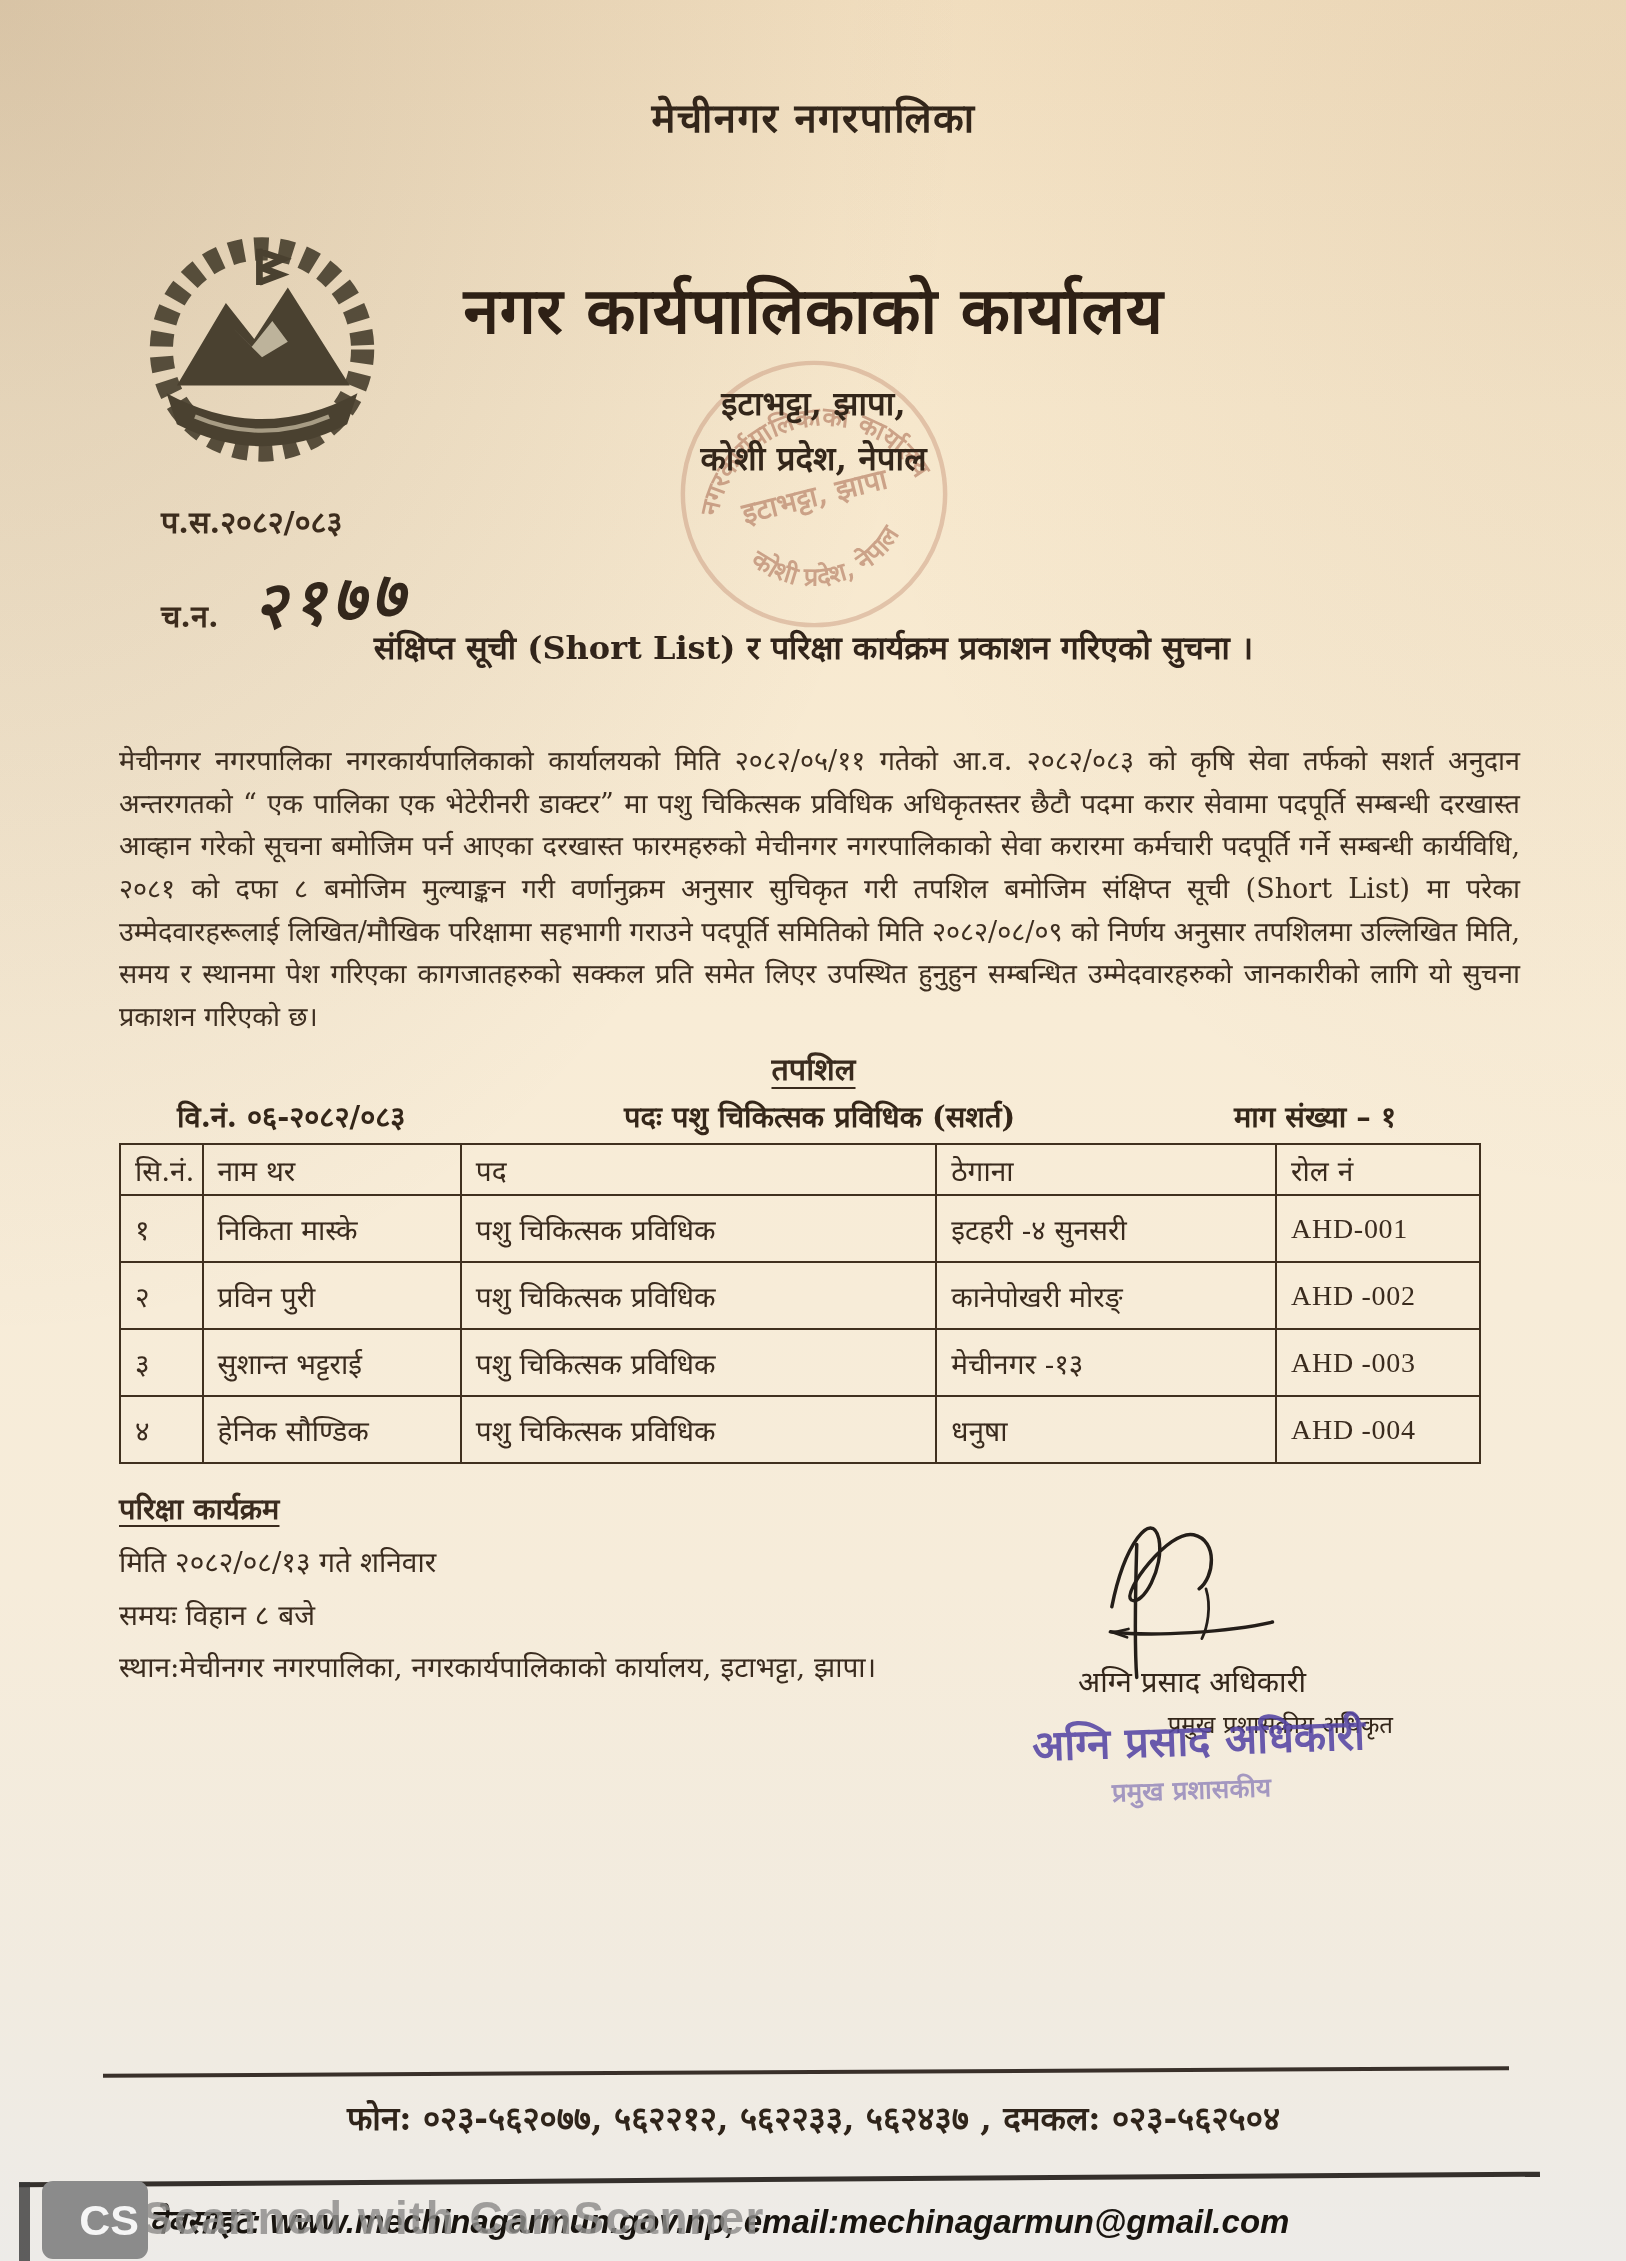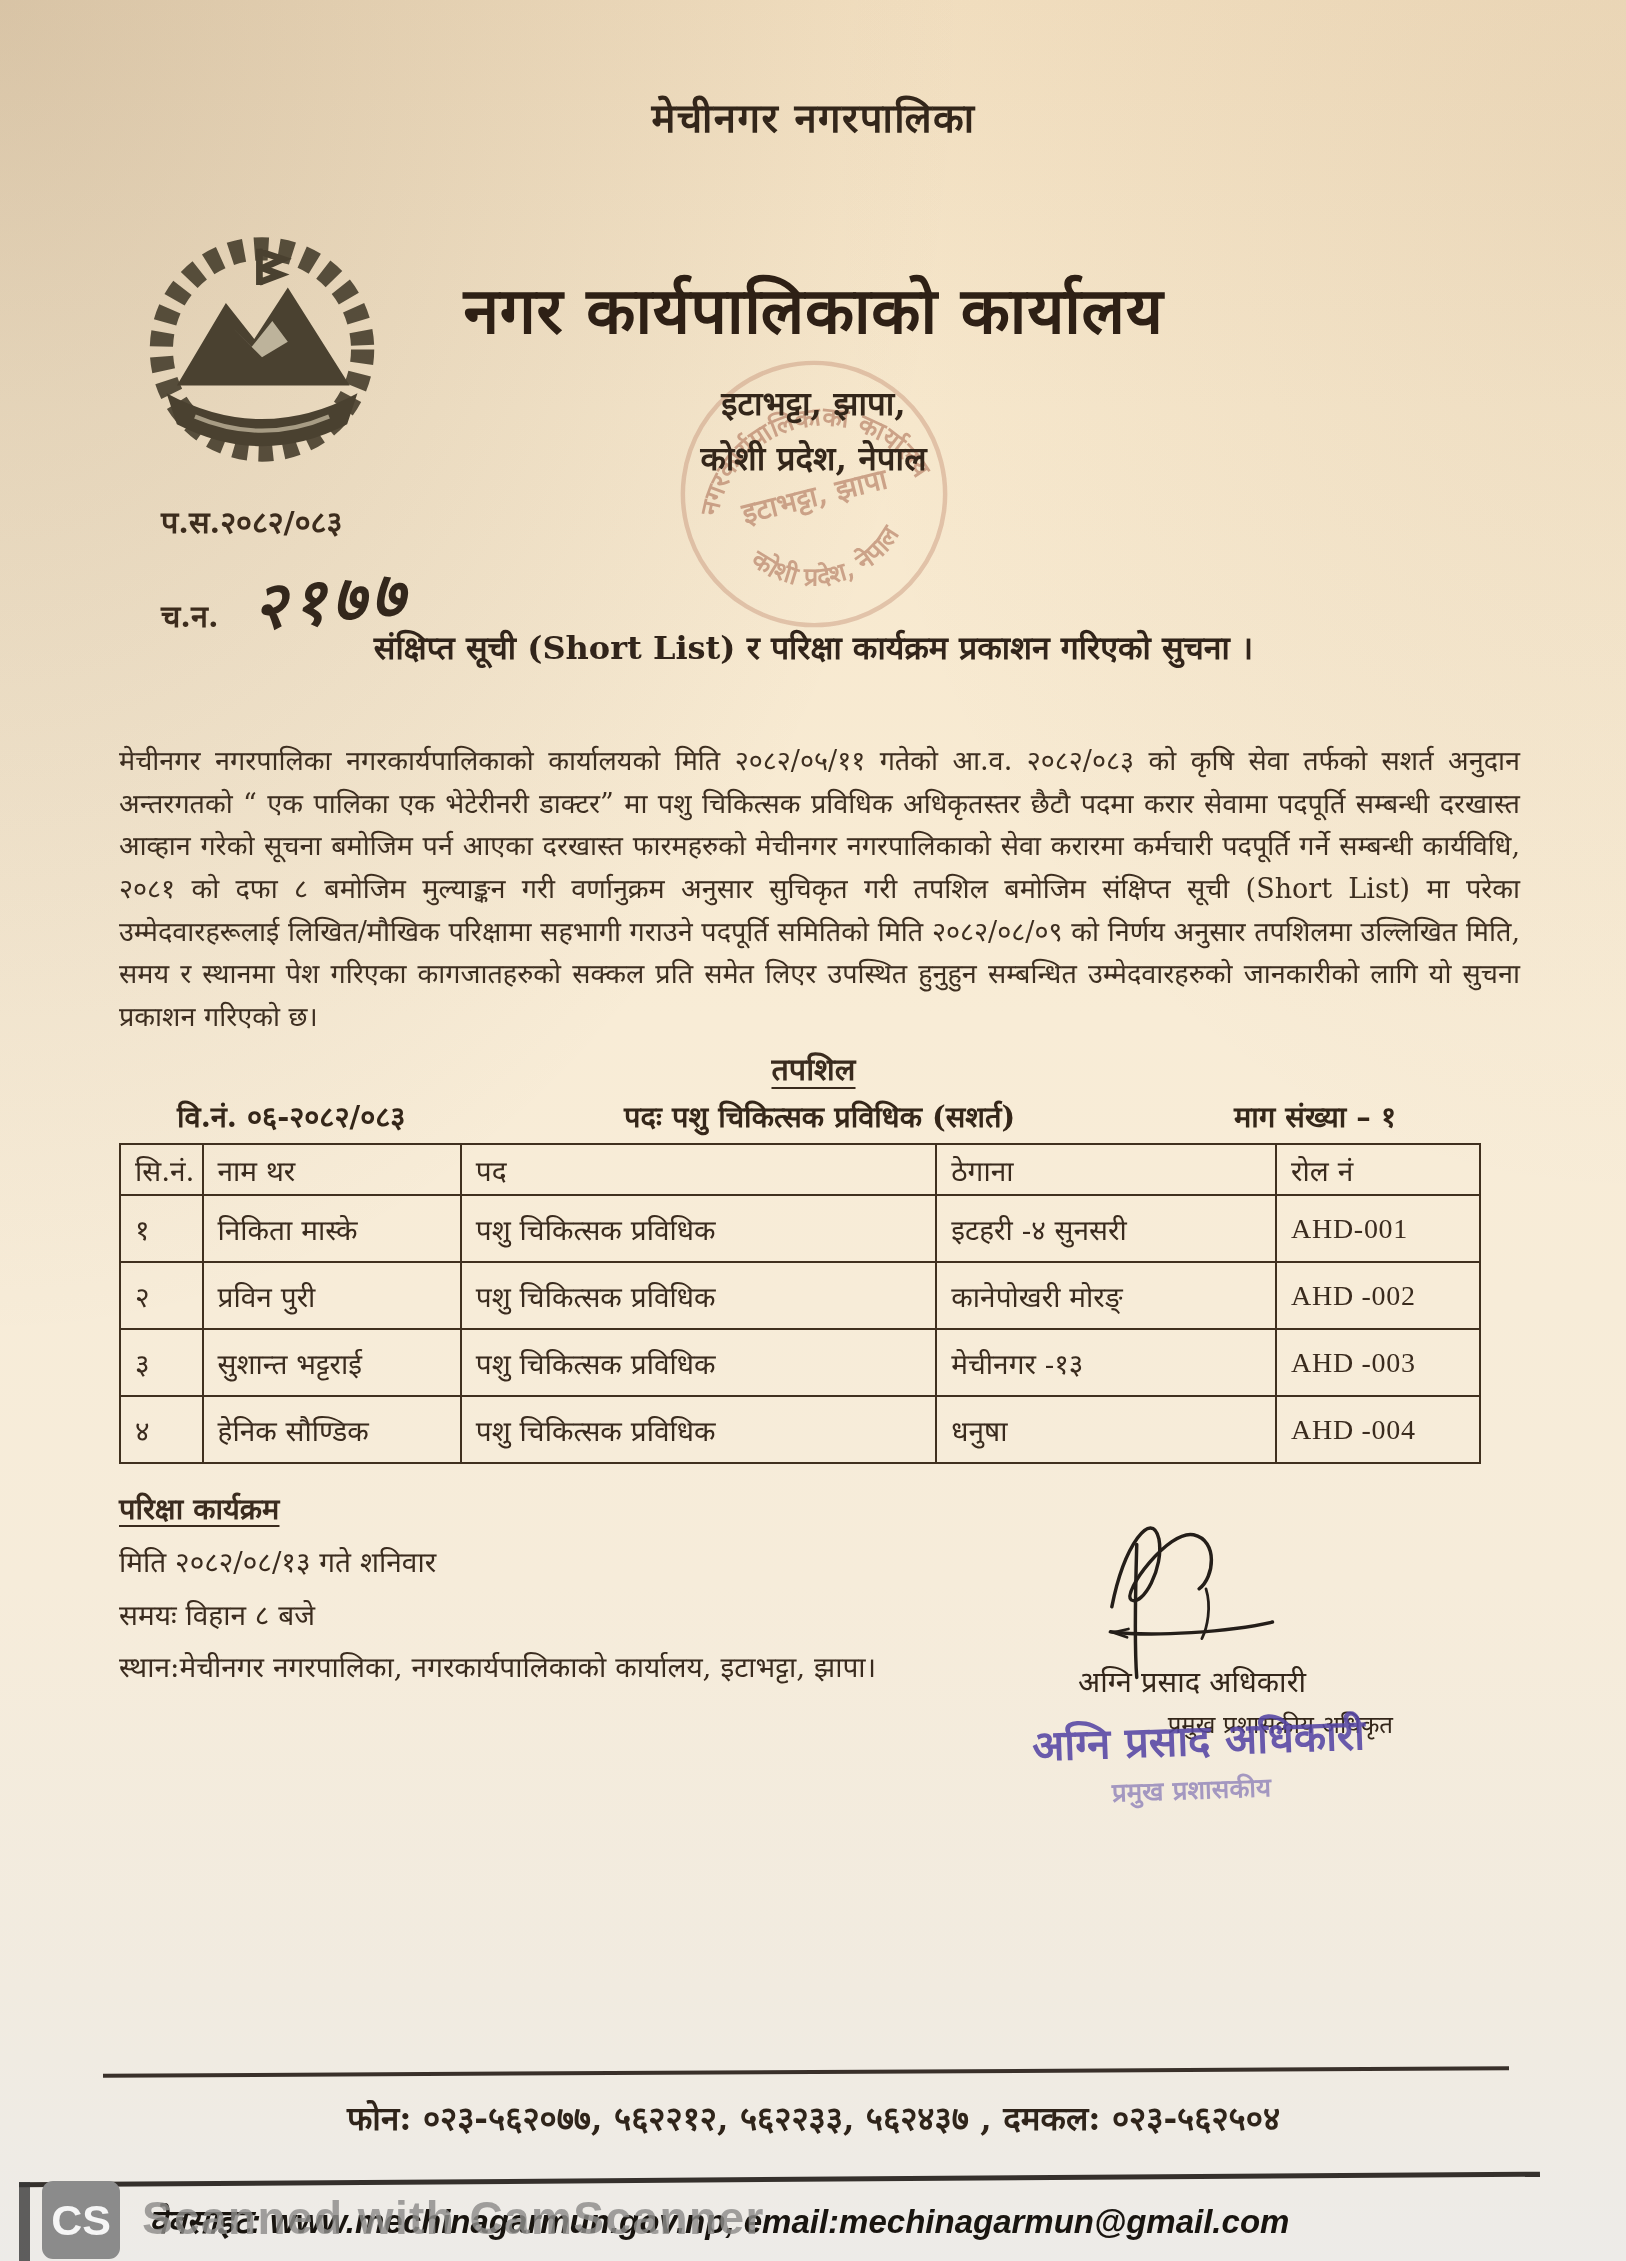--- a/index.html
+++ b/index.html
@@ -52,21 +52,21 @@
   .sig-title{left:991px;width:402px;top:1707px;text-align:right;font-size:24px;color:#33261a;z-index:2;}
   .stamp1{left:963px;width:471px;top:1710px;text-align:center;font-size:42px;font-weight:bold;color:#5646a5;opacity:.88;transform:rotate(-2deg);z-index:3;}
   .stamp2{left:1025px;width:333px;top:1771px;text-align:center;font-size:26px;font-weight:bold;color:#5646a5;opacity:.5;transform:rotate(-2deg);}
   
   .rule1{left:103px;top:2070px;width:1406px;height:4.2px;background:#39302a;transform:rotate(-.3deg);}
   .rule2{left:19.4px;top:2177px;width:1521px;height:4.8px;background:#35302c;transform:rotate(-.4deg);}
   .phone{top:2095px;font-size:33px;font-weight:bold;color:#2f241a;}
   .webline{left:149px;top:2198px;width:1392px;font-size:33px;font-weight:bold;font-style:italic;color:#18140f;z-index:4;font-family:"Liberation Sans","DejaVu Sans",sans-serif;}
   .watermark{left:142px;top:2191px;font-size:46px;font-weight:bold;color:#8e8d8b;opacity:.82;letter-spacing:1.4px;z-index:5;font-family:Liberation Sans, sans-serif;}
   .cs-logo{left:42px;top:2181px;width:78px;height:78px;background:#8b8b8b;border-radius:11px;display:flex;align-items:center;justify-content:center;
-           color:#f5f5f5;font-size:43px;font-weight:bold;font-family:"Liberation Sans","DejaVu Sans",sans-serif;z-index:5;}
+           color:#f5f5f5;font-size:43px;font-weight:bold;font-family:"Liberation Sans","DejaVu Sans",sans-serif;z-index:5;padding-left:28px;}
   .scan-edge{left:19.4px;top:2182px;width:11px;height:79px;background:#3a3a3a;opacity:.8;z-index:4;}
 </style>
 </head>
 <body>
 
 <div class="page">
 
   <svg class="abs emblem" viewBox="0 0 100 100" aria-hidden="true">
     <circle cx="50" cy="49" r="39" fill="none" stroke="#4a4130" stroke-width="9" stroke-dasharray="5.5 4" opacity=".92"></circle>
     <path d="M17 63 L36 31 L47 45 L60 25 L84 63 Z" fill="#4a4130"></path>

